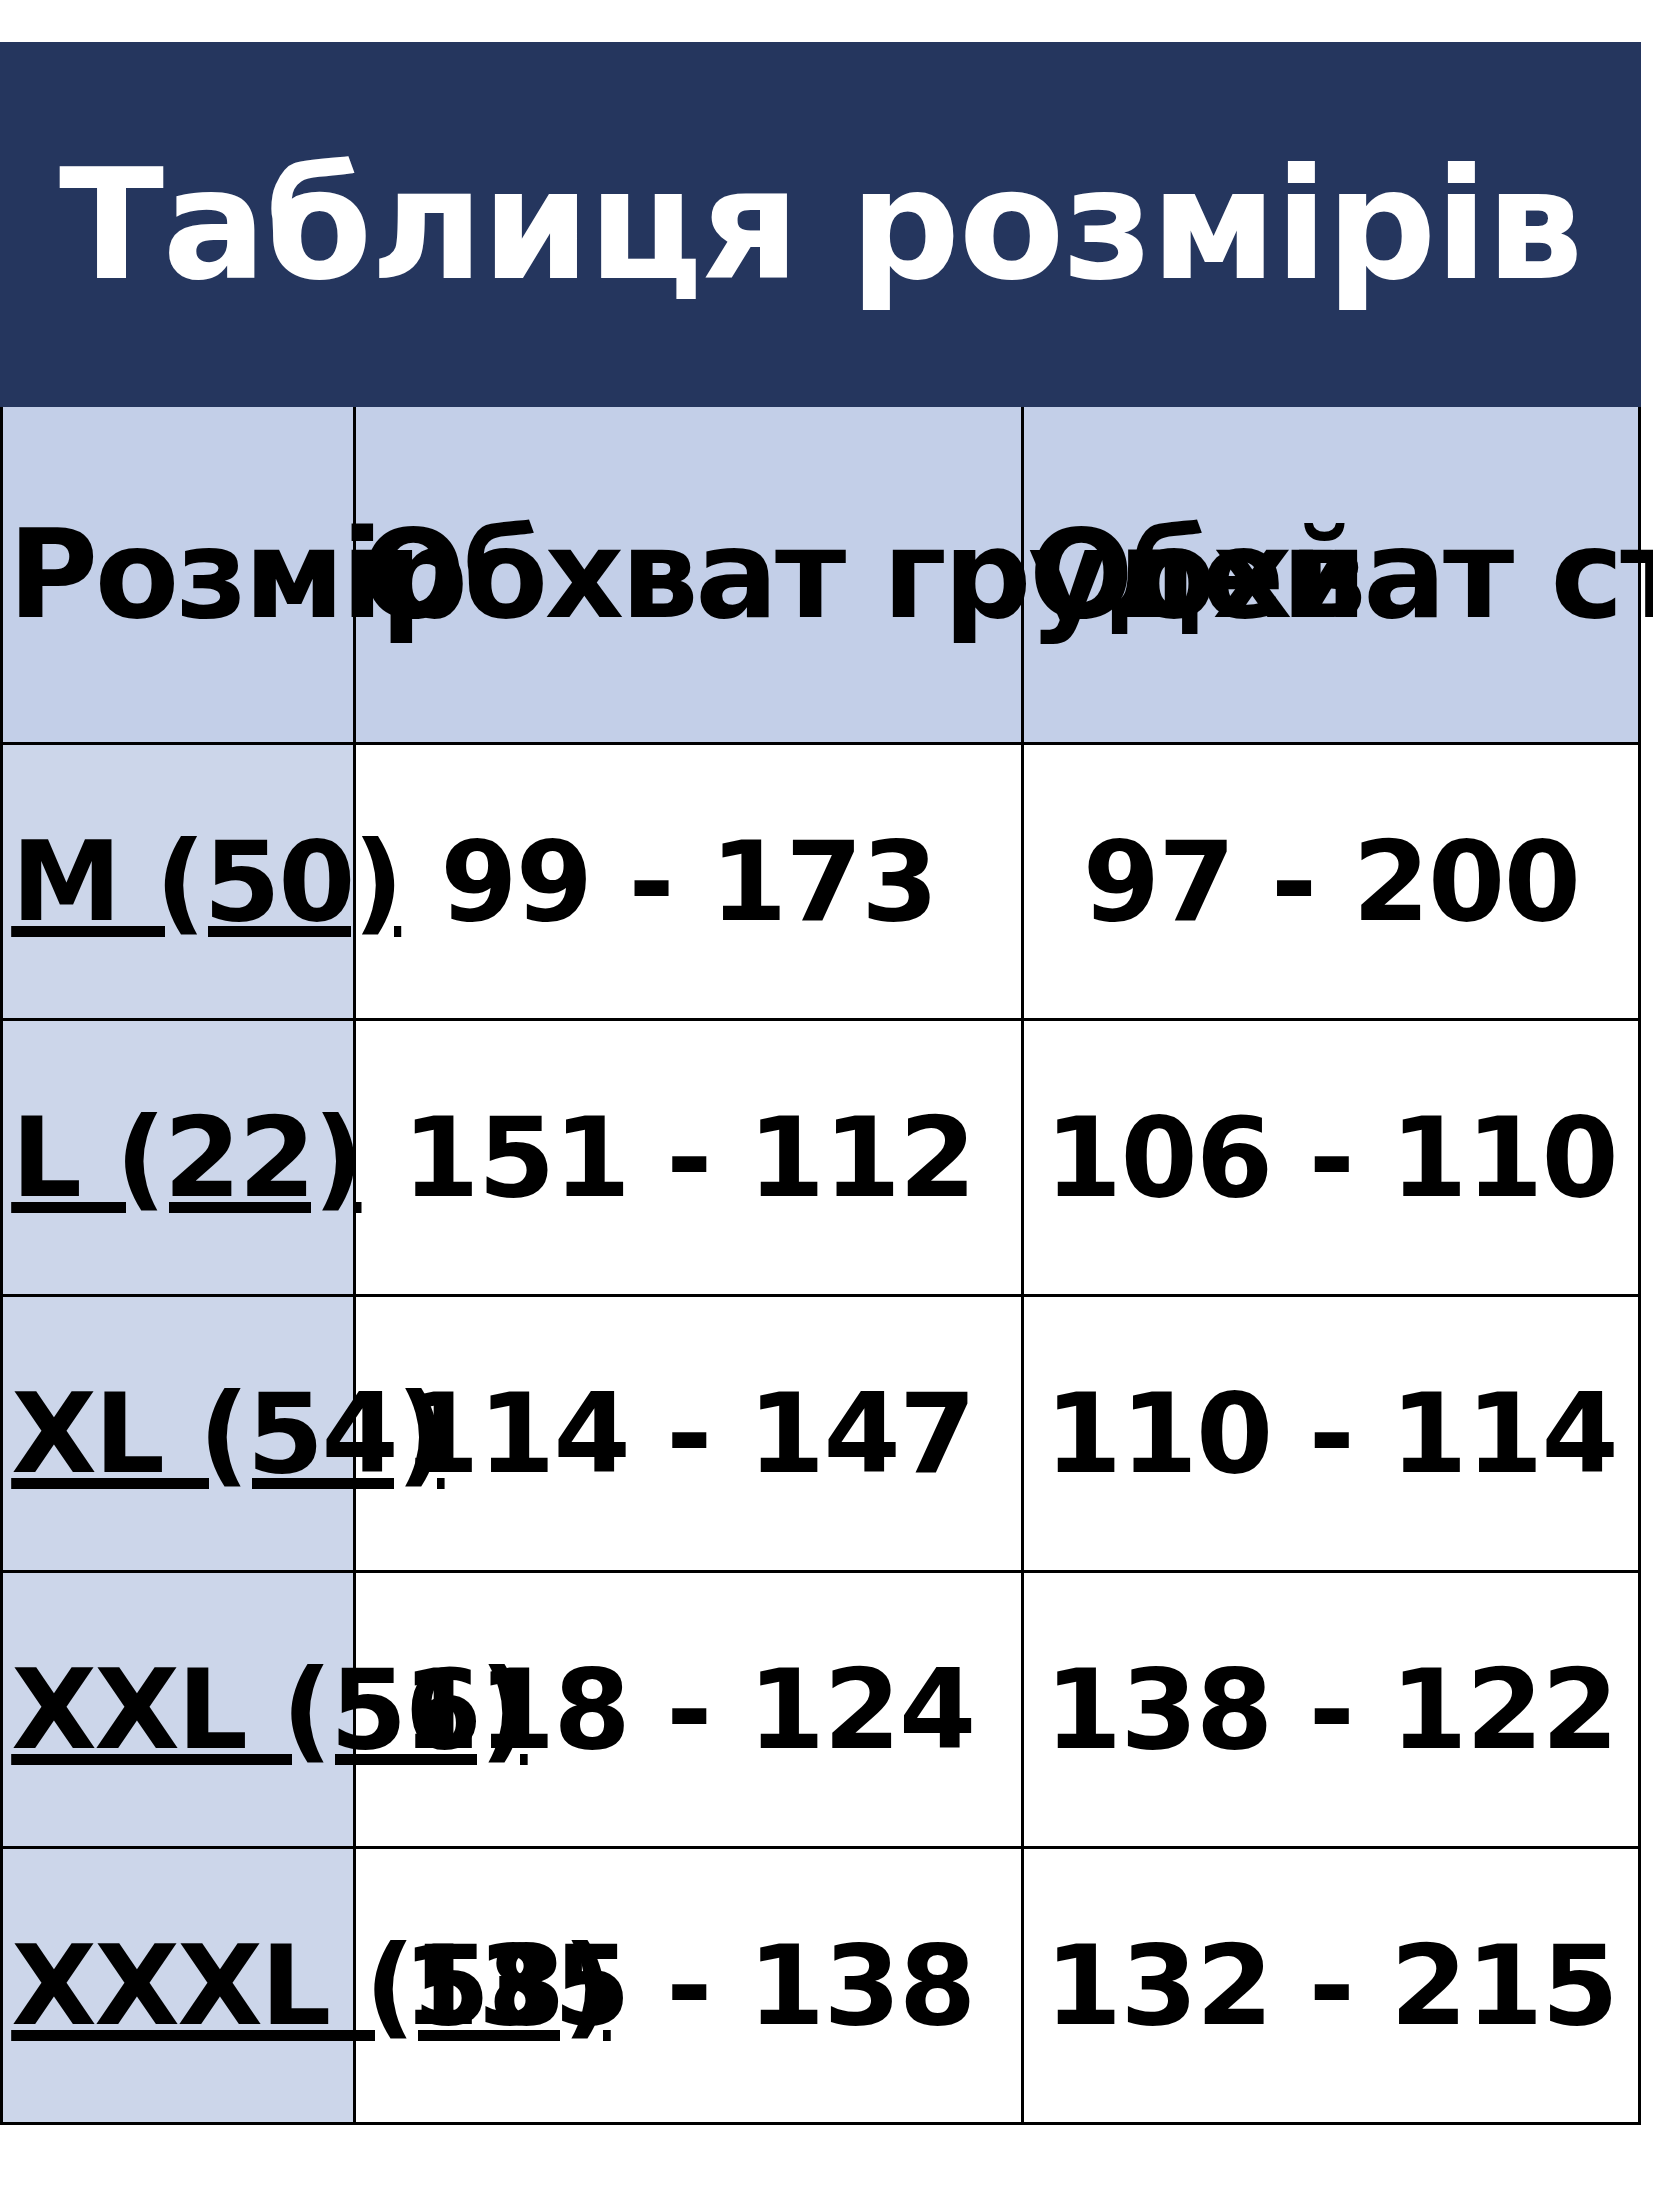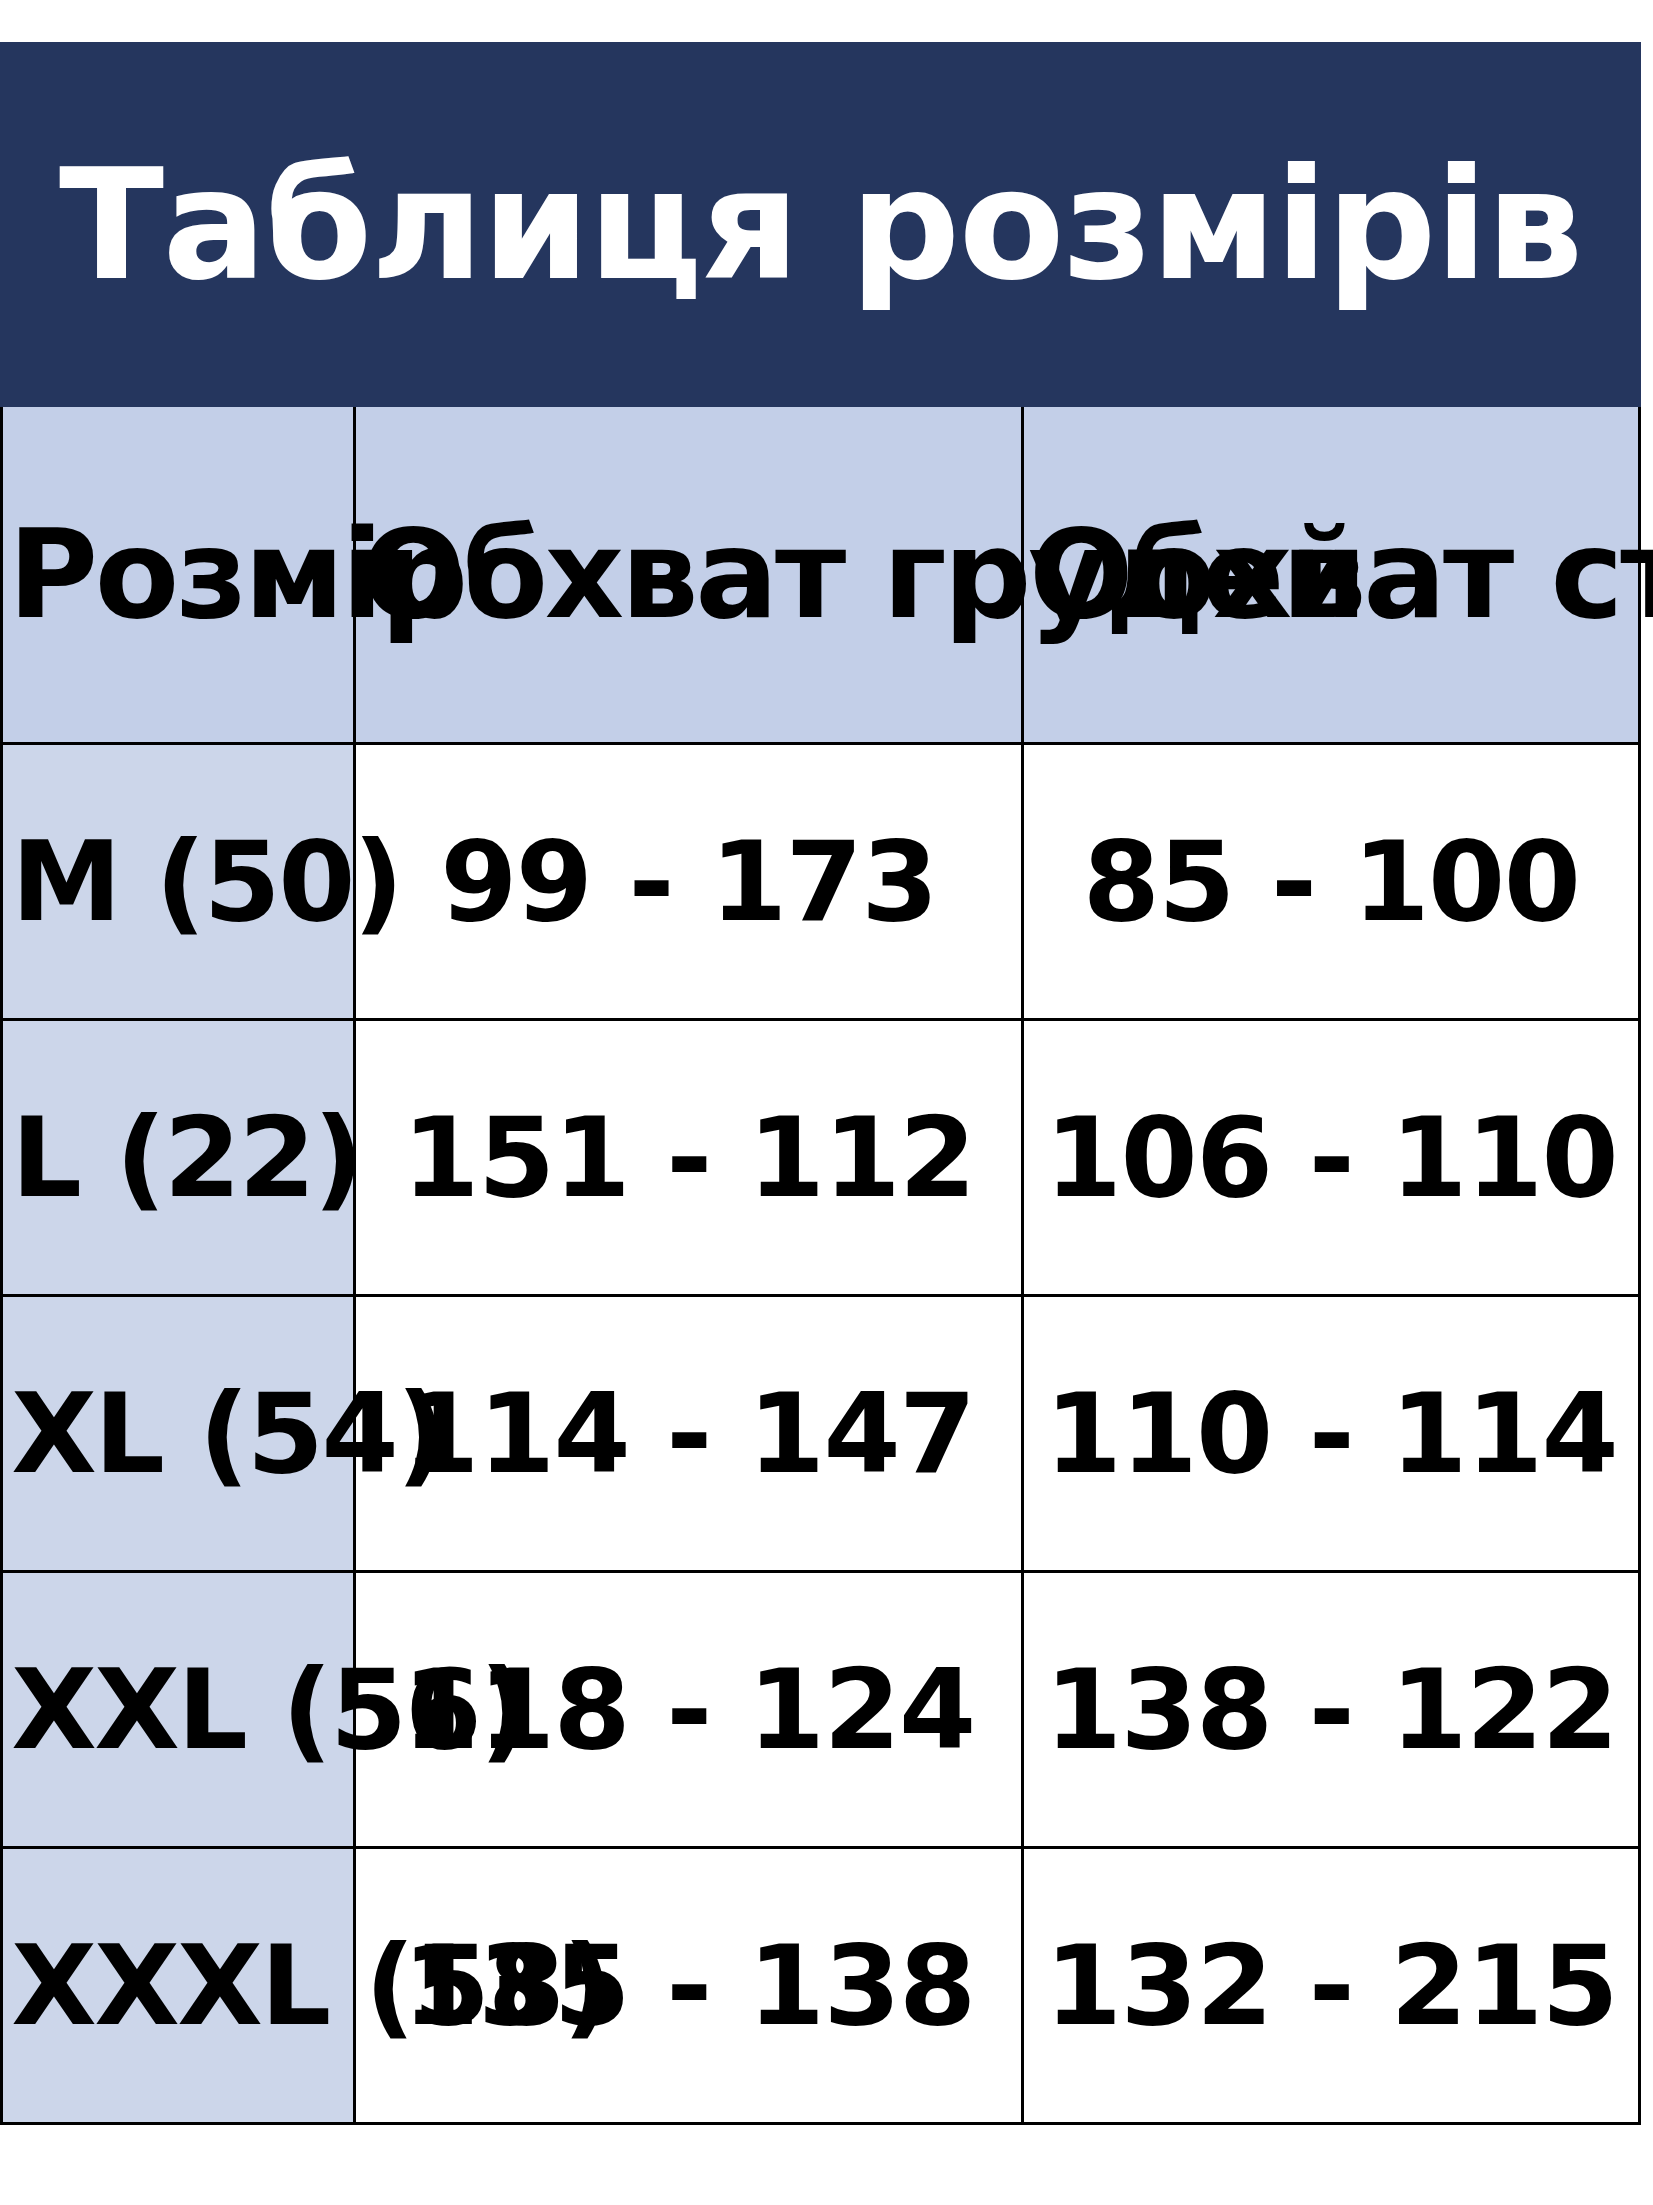--- a/index.html
+++ b/index.html
@@ -75,20 +75,21 @@
     border: 3.3px solid #000000;
     height: 273px;
     padding: 0 8.2px;
     vertical-align: middle;
   }
 
   td.size-cell {
     background: #ccd6ea;
     text-align: left;
     padding-left: 14.7px;
+    text-decoration: underline;
   }
 
   td.value-cell {
     background: #ffffff;
     text-align: center;
   }
 
   .size-text {
     color: #000000;
     font-weight: bold;
@@ -140,21 +141,21 @@
 
     <tbody>
       <tr>
         <td class="size-cell">
           <div class="size-text">M (50)</div>
         </td>
         <td class="value-cell">
           <div class="value-text">99 - 173</div>
         </td>
         <td class="value-cell">
-          <div class="value-text">85 - 100</div>
+          <div class="value-text">97 - 200</div>
         </td>
       </tr>
 
       <tr>
         <td class="size-cell">
           <div class="size-text">L (22)</div>
         </td>
         <td class="value-cell">
           <div class="value-text">151 - 112</div>
         </td>

